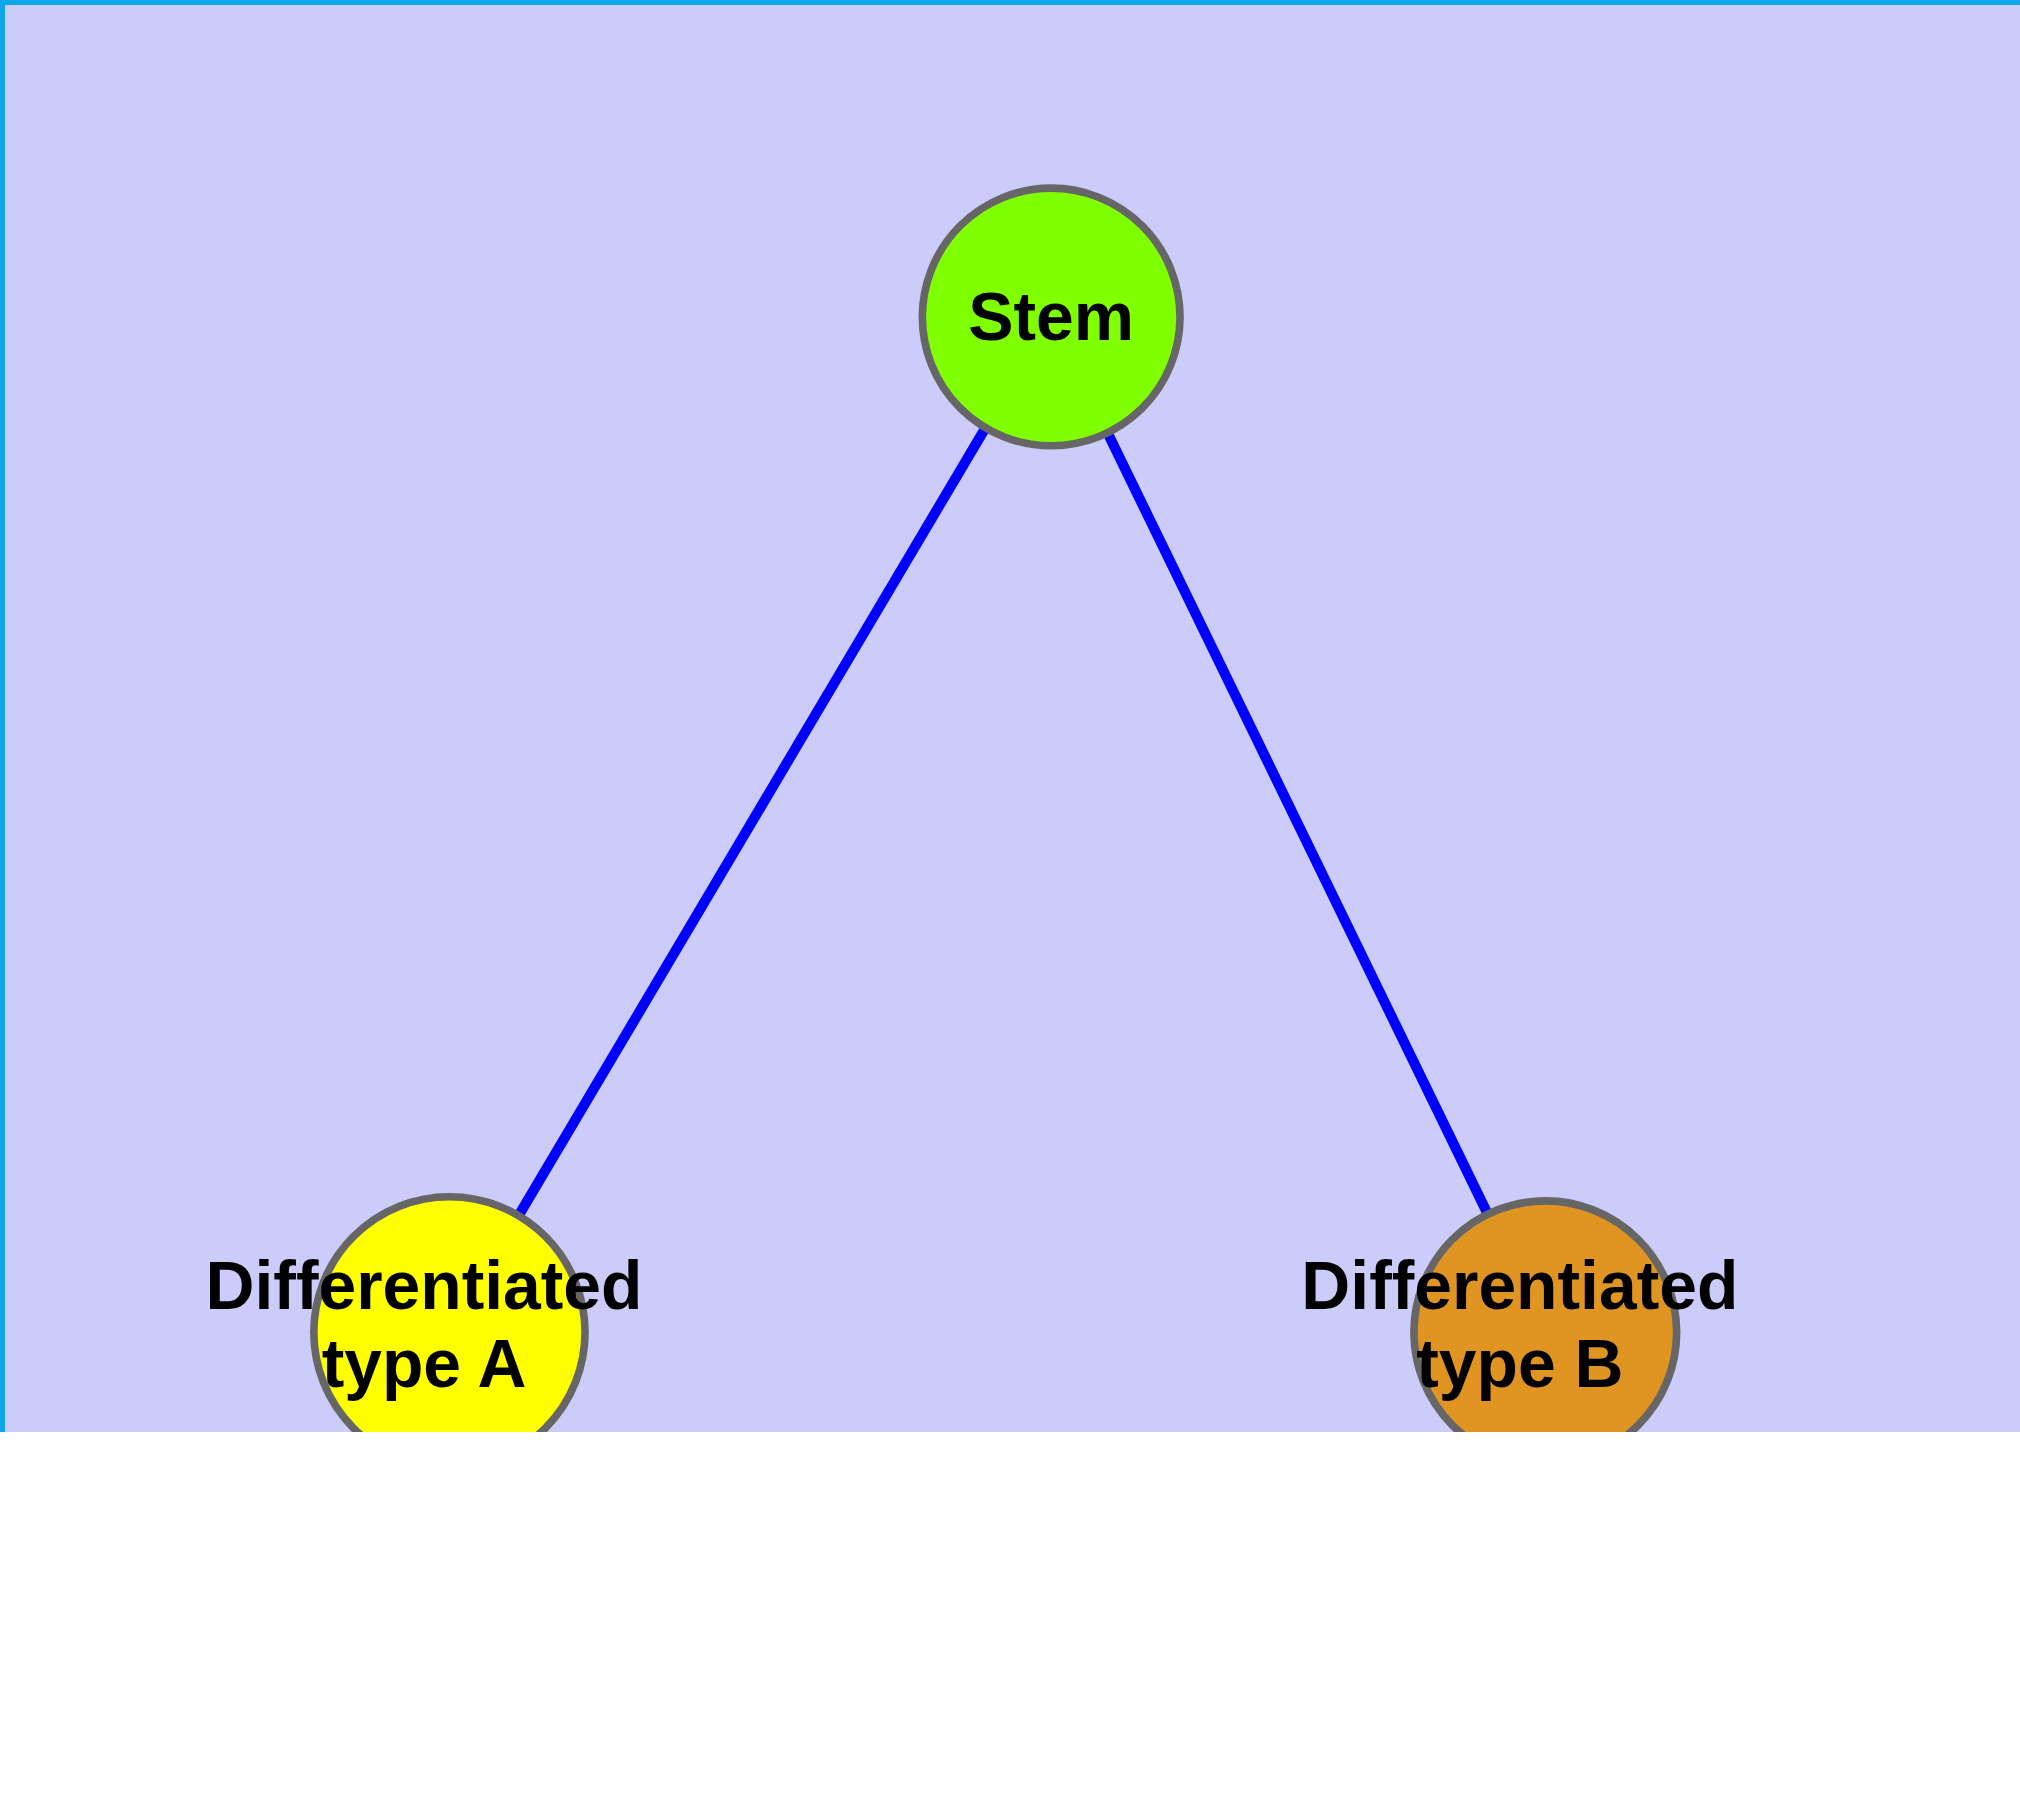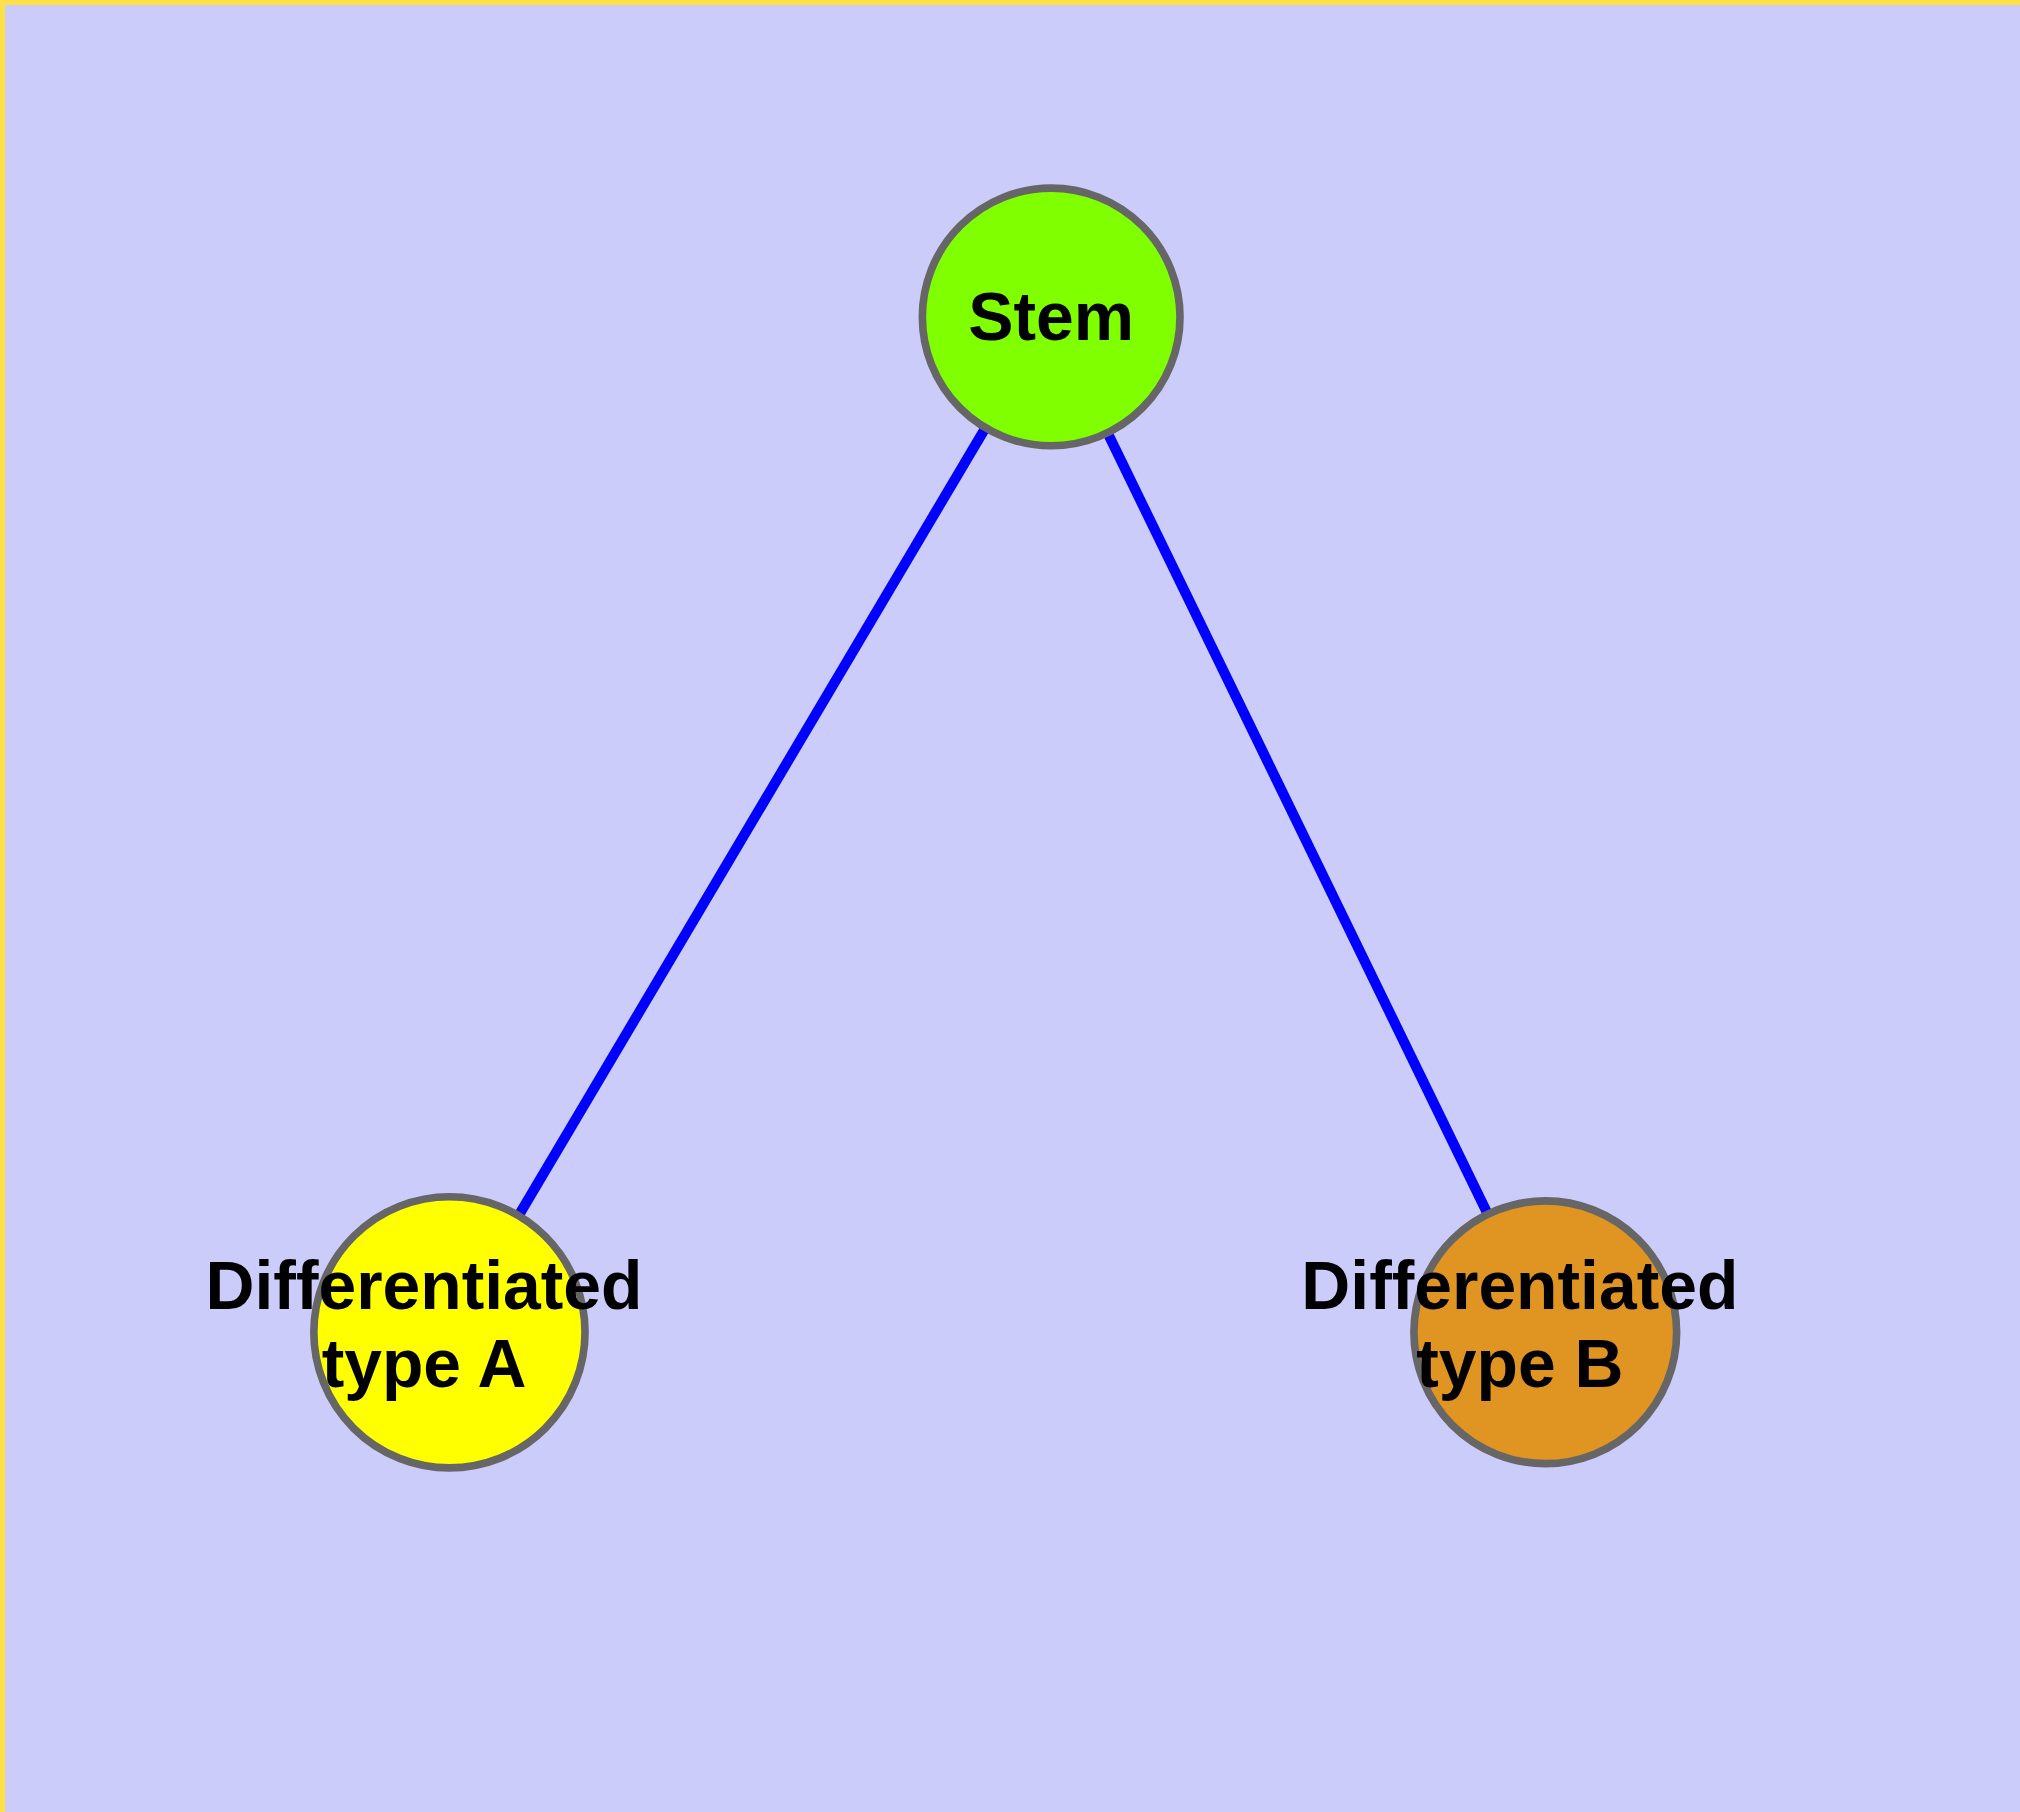--- a/index.html
+++ b/index.html
@@ -3,22 +3,22 @@
 <meta charset="utf-8">
 <style>
   html, body {
     margin: 0;
     padding: 0;
     background: #ffffff;
   }
   #canvas {
     position: relative;
     width: 2021px;
-    height: 1812px;
-    background: #fde047;
+    height: 1432px;
+    background: #0ea5e9;
     overflow: hidden;
     font-family: "Liberation Sans", "DejaVu Sans", sans-serif;
   }
   #plot-bg {
     position: absolute;
     left: 5.1px;
     top: 5.1px;
     width: 2015px;
     height: 1807px;
     background: #ccccfb;

